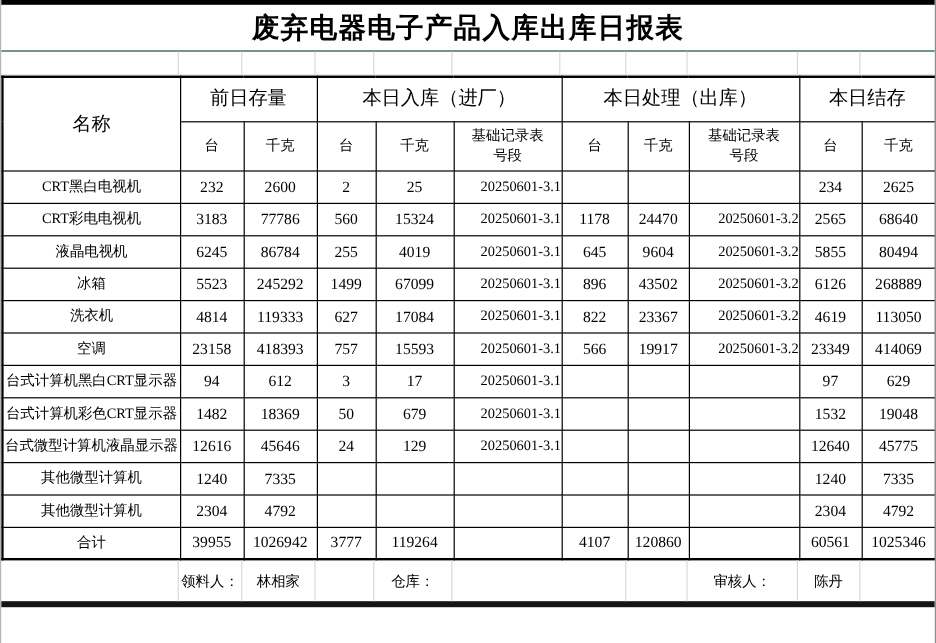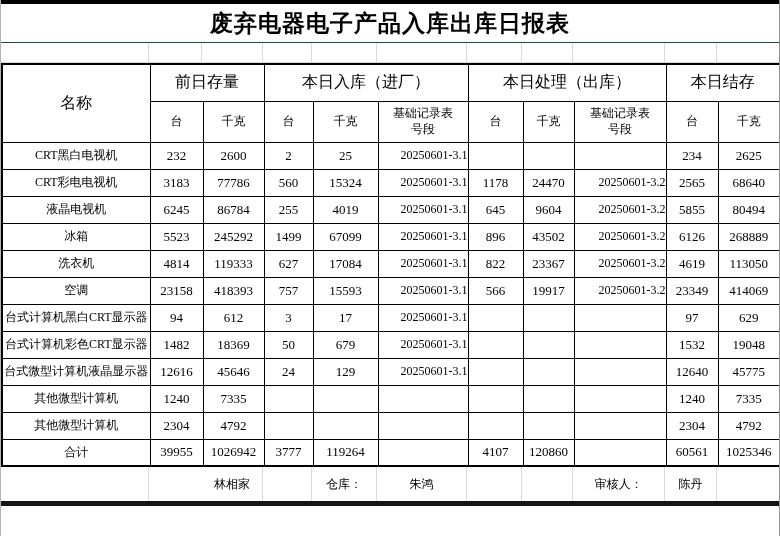--- a/index.html
+++ b/index.html
@@ -276,24 +276,24 @@
           <td>120860</td>
           <td class="record"></td>
           <td>60561</td>
           <td>1025346</td>
         </tr>
     </tbody>
   </table>
 
   <div class="grid-row footer-row">
     <div class="f1"></div>
+    <div class="f2">领料人：</div>
     <div class="f3">林相家</div>
     <div class="f4"></div>
     <div class="f5">仓库：</div>
-    <div class="f6">朱鸿</div>
     <div class="f7"></div>
     <div class="f8"></div>
     <div class="f9">审核人：</div>
     <div class="f10">陈丹</div>
     <div class="f11"></div>
   </div>
 
   <div class="bottom-bar"></div>
 </div>
 

